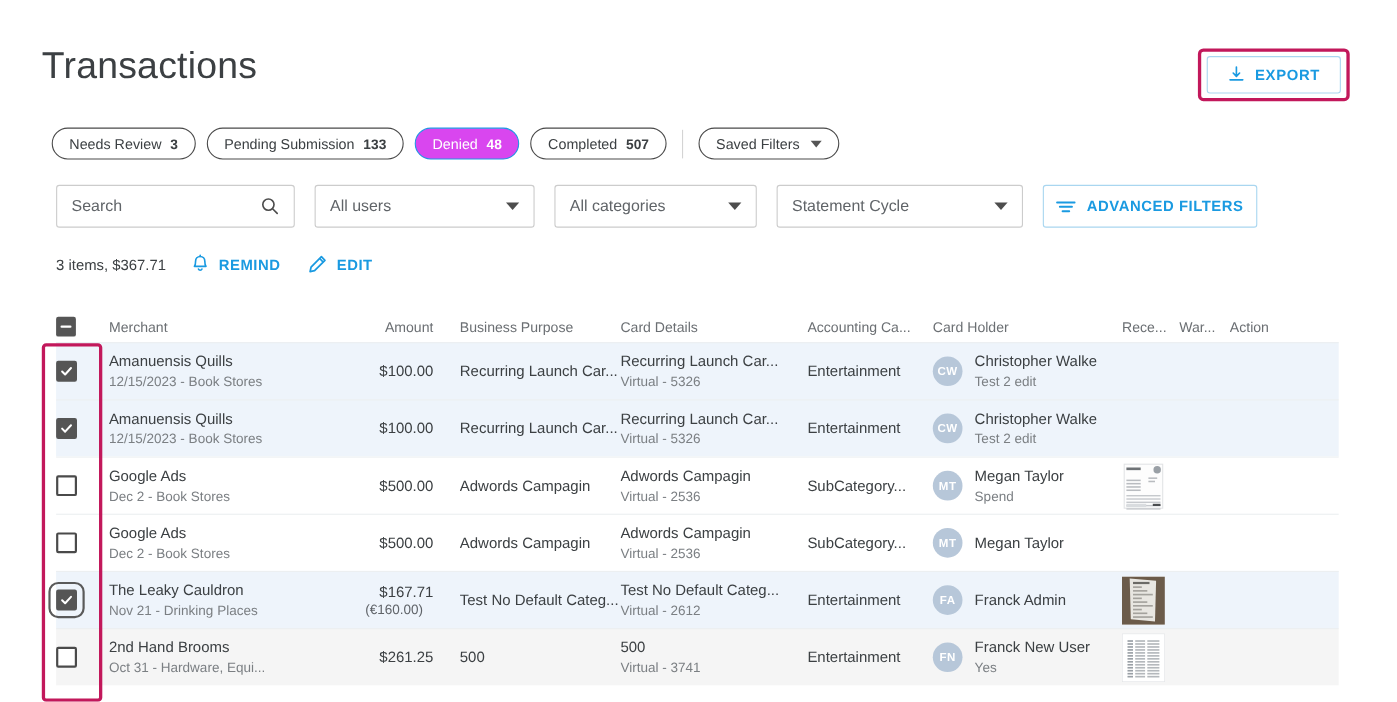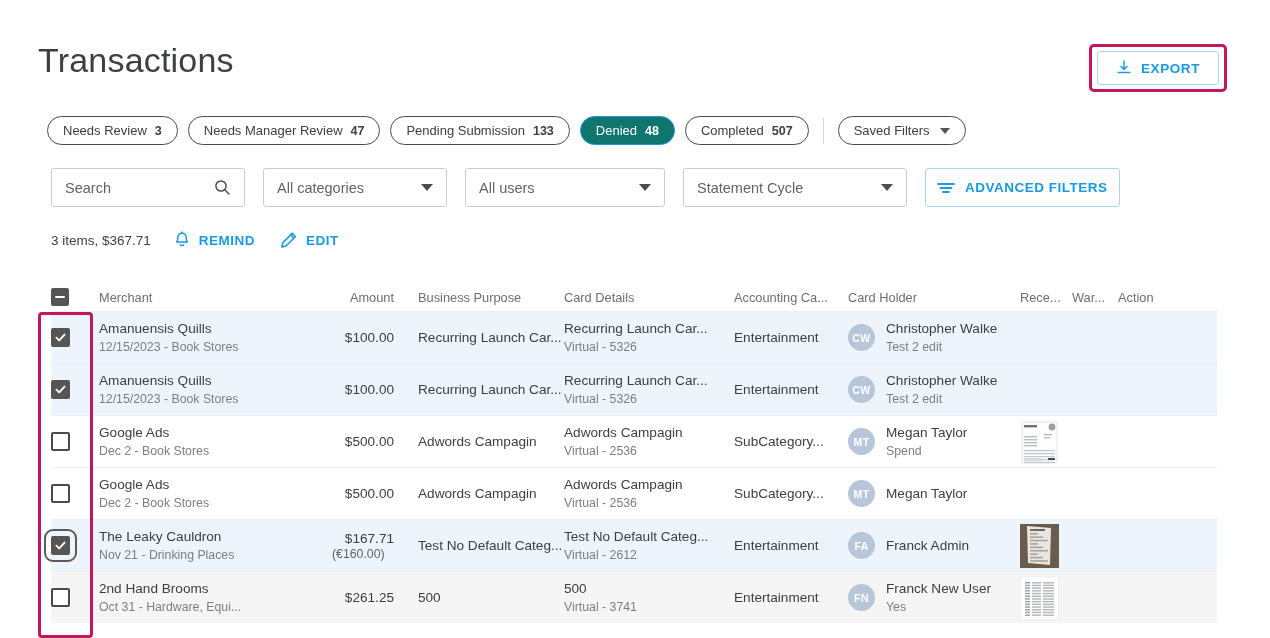--- a/index.html
+++ b/index.html
@@ -34,32 +34,32 @@
   .icon-dl { width: 16px; height: 16px; display:block; }
 
   
   .chips { position: absolute; left: 47px; top: 116px; display: flex; align-items: center; gap: 10px; }
   .chip {
     height: 29px; border: 1px solid #4a4a4a; border-radius: 15px;
     display: flex; align-items: center; gap: 8px; padding: 0 15px;
     font-size: 13px; color: #3c4043; background: #fff; cursor: pointer; white-space: nowrap;
   }
   .chip .cnt { font-weight: 700; font-size: 12.5px; }
-  .chip.active { background: #0f766e; border-color: #2196e3; color: #fff; }
+  .chip.active { background: #d946ef; border-color: #2196e3; color: #fff; }
   .chip.active .cnt { color: #fff; }
   .chip-sep { width: 1px; height: 26px; background: #d4d4d4; margin: 0 4px; }
   .chip .caret { width: 0; height: 0; border-left: 5px solid transparent; border-right: 5px solid transparent; border-top: 6px solid #555; margin-left: 2px; }
 
   
   .filters { position: absolute; left: 51px; top: 168px; display: flex; align-items: center; gap: 18px; }
   .field {
     height: 39px; border: 1px solid #ccc; border-radius: 3px; background: #fff;
     display: flex; align-items: center; padding: 0 13px; font-size: 14.5px; color: #606468;
   }
-  .field.search { width: 194px; justify-content: space-between; }
+  .field.search { width: 217px; justify-content: space-between; }
   .field.sel { justify-content: space-between; cursor: pointer; }
   .w-users { width: 200px; }
   .w-cats  { width: 184px; }
   .w-cycle { width: 224px; }
   .sel-caret { width: 0; height: 0; border-left: 6px solid transparent; border-right: 6px solid transparent; border-top: 7px solid #4d4d4d; }
   .adv-btn {
     height: 39px; border: 1px solid #a9d6f0; border-radius: 3px; background: #fff;
     display: flex; align-items: center; gap: 10px; padding: 0 11px; cursor: pointer;
   }
   .adv-label { font-size: 13.5px; font-weight: 700; color: #1a9ae1; letter-spacing: .5px; }
@@ -144,24 +144,20 @@
       <span class="export-label">EXPORT</span>
     </div>
   </div>
 
   <div class="chips">
     <div class="chip">
       <span>Needs Review</span>
       <span class="cnt">3</span>
     </div>
     <div class="chip">
-      <span>Needs Manager Review</span>
-      <span class="cnt">47</span>
-    </div>
-    <div class="chip">
       <span>Pending Submission</span>
       <span class="cnt">133</span>
     </div>
     <div class="chip active">
       <span>Denied</span>
       <span class="cnt">48</span>
     </div>
     <div class="chip">
       <span>Completed</span>
       <span class="cnt">507</span>
@@ -174,26 +170,26 @@
   </div>
 
   <div class="filters">
     <div class="field search">
       <span>Search</span>
       <svg width="17" height="17" viewBox="0 0 17 17">
         <circle cx="7" cy="7" r="5.1" fill="none" stroke="#4d4d4d" stroke-width="1.5"></circle>
         <path d="M10.8 10.8l4.2 4.2" stroke="#4d4d4d" stroke-width="1.5" stroke-linecap="round"></path>
       </svg>
     </div>
+    <div class="field sel w-users">
+      <span>All users</span>
+      <span class="sel-caret"></span>
+    </div>
     <div class="field sel w-cats">
       <span>All categories</span>
-      <span class="sel-caret"></span>
-    </div>
-    <div class="field sel w-users">
-      <span>All users</span>
       <span class="sel-caret"></span>
     </div>
     <div class="field sel w-cycle">
       <span>Statement Cycle</span>
       <span class="sel-caret"></span>
     </div>
     <div class="adv-btn">
       <svg width="18" height="14" viewBox="0 0 18 14">
         <path d="M1 3h16M3.5 7h11M6 11h6" stroke="#1a9ae1" stroke-width="1.8" stroke-linecap="round"></path>
       </svg>

